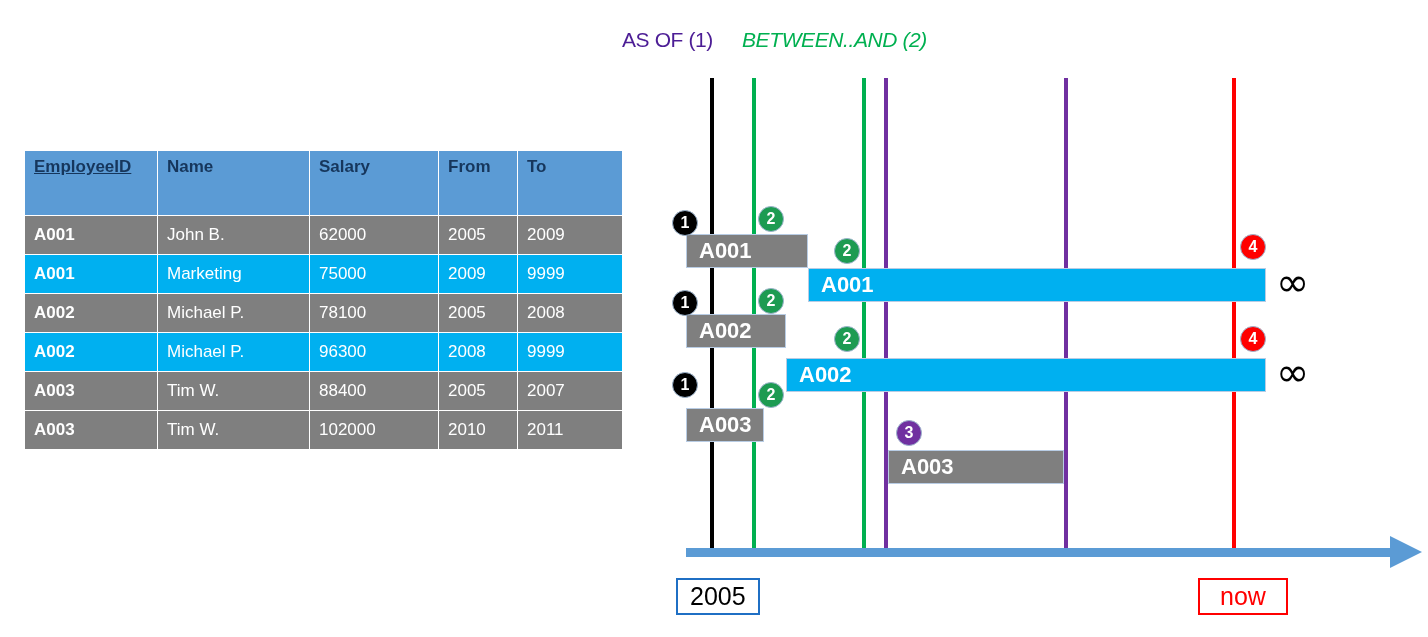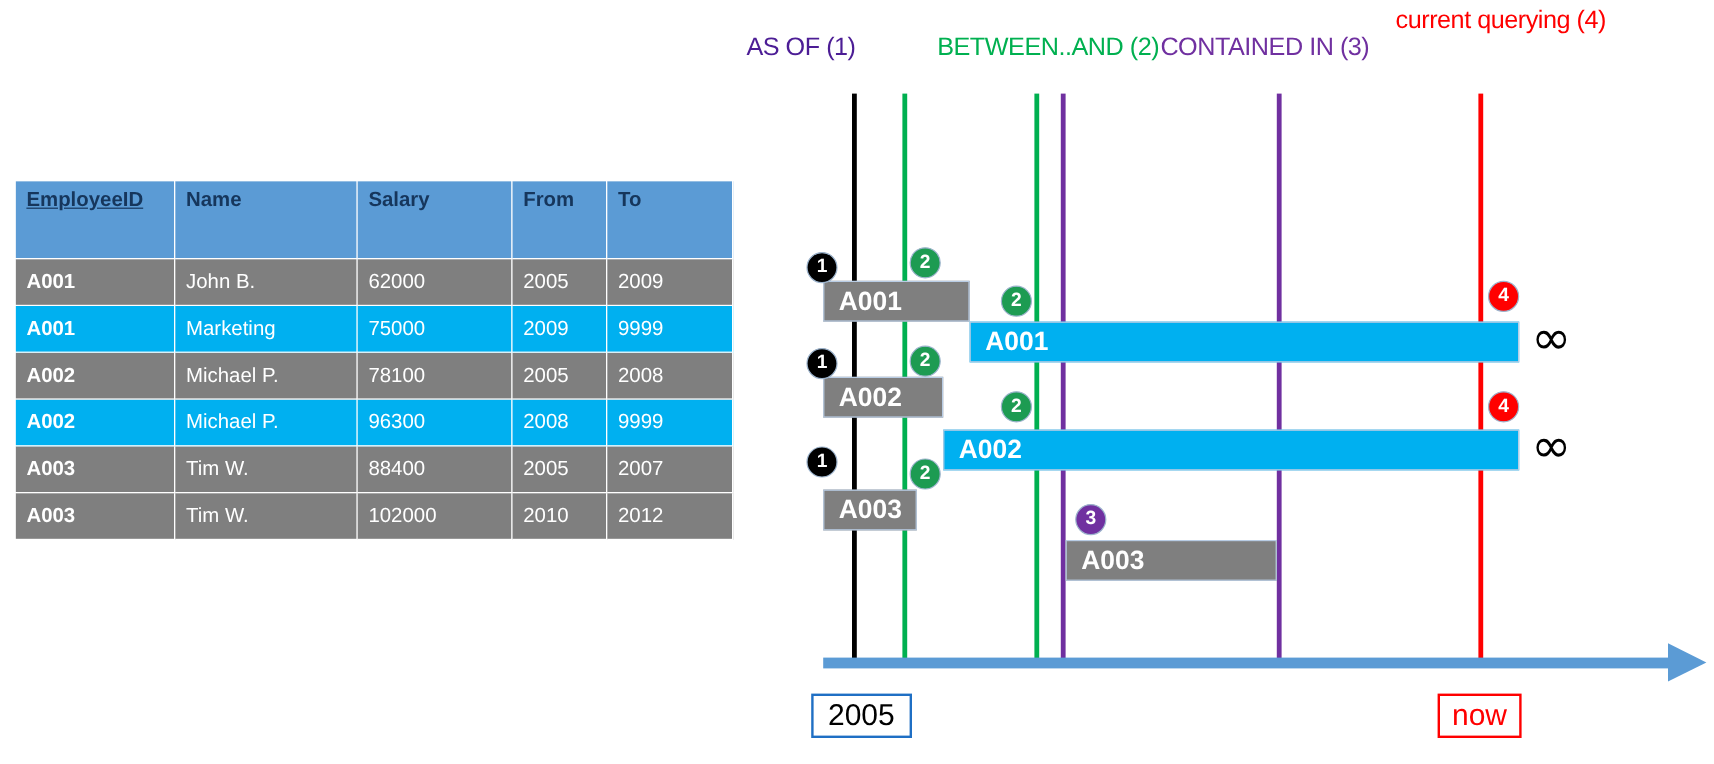--- a/index.html
+++ b/index.html
@@ -5,21 +5,21 @@
   html,body{margin:0;padding:0;}
   body{
     width:1428px;height:637px;
     background:#ffffff;
     font-family:"Liberation Sans", sans-serif;
     overflow:hidden;
     position:relative;
   }
   
   #emp-table{
-    position:absolute;left:12px;top:150px;
+    position:absolute;left:24px;top:150px;
     border-collapse:collapse;
     width:598px;
     table-layout:fixed;
   }
   #emp-table col.c0{width:133px;}
   #emp-table col.c1{width:152px;}
   #emp-table col.c2{width:129px;}
   #emp-table col.c3{width:79px;}
   #emp-table col.c4{width:105px;}
   #emp-table th{
@@ -49,21 +49,21 @@
     position:absolute;left:0;top:0;width:1428px;height:637px;
     pointer-events:none;
   }
   .legend{
     position:absolute;
     font-size:21px;
     white-space:nowrap;
     letter-spacing:-0.4px;
   }
   #lg1{left:622px;top:28px;color:#4c1d95;}
-  #lg2{left:781px;top:28px;color:#00B050;}
+  #lg2{left:742px;top:28px;color:#00B050;font-style:italic;}
   #lg3{left:967px;top:28px;color:#7030A0;}
   #lg4{left:1163px;top:4px;color:#FF0000;line-height:26px;}
   .vline{position:absolute;width:4px;}
   .bar{
     position:absolute;height:34px;
     border:1px solid #B8CCE4;
     box-sizing:border-box;
     color:#ffffff;
     font-size:22px;
     font-weight:bold;
@@ -103,21 +103,21 @@
   }
   #box-2005{
     position:absolute;left:676px;top:578px;
     border:2px solid #1F6FC4;
     padding:2px 12px;
     font-size:25px;color:#000000;
   }
   #box-now{
     position:absolute;left:1198px;top:578px;
     border:2px solid #FF0000;
-    padding:2px 10px;
+    padding:2px 20px;
     font-size:25px;color:#FF0000;
   }
   #period-label{
     position:absolute;left:832px;top:576px;
     font-size:31px;color:#000000;
   }
 </style>
 </head>
 <body>
 
@@ -172,32 +172,30 @@
       <td>Tim W.</td>
       <td>88400</td>
       <td>2005</td>
       <td>2007</td>
     </tr>
     <tr class="gray">
       <td class="id">A003</td>
       <td>Tim W.</td>
       <td>102000</td>
       <td>2010</td>
-      <td>2012</td>
+      <td>2011</td>
     </tr>
   </tbody>
 </table>
 
 <div id="timeline">
 
   <div class="legend" id="lg1">AS OF (1)</div>
   <div class="legend" id="lg2">BETWEEN..AND (2)</div>
-  <div class="legend" id="lg3">CONTAINED IN (3)</div>
   <div class="legend" id="lg4">
-    <div>current querying (4)</div>
   </div>
 
   <div id="vlines">
       <div class="vline" style="left: 710px; top: 78px; height: 478px; background: rgb(0, 0, 0);"></div>
       <div class="vline" style="left: 752px; top: 78px; height: 478px; background: rgb(0, 176, 80);"></div>
       <div class="vline" style="left: 862px; top: 78px; height: 478px; background: rgb(0, 176, 80);"></div>
       <div class="vline" style="left: 884px; top: 78px; height: 478px; background: rgb(112, 48, 160);"></div>
       <div class="vline" style="left: 1064px; top: 78px; height: 478px; background: rgb(112, 48, 160);"></div>
       <div class="vline" style="left: 1232px; top: 78px; height: 478px; background: rgb(255, 0, 0);"></div>
     </div>

